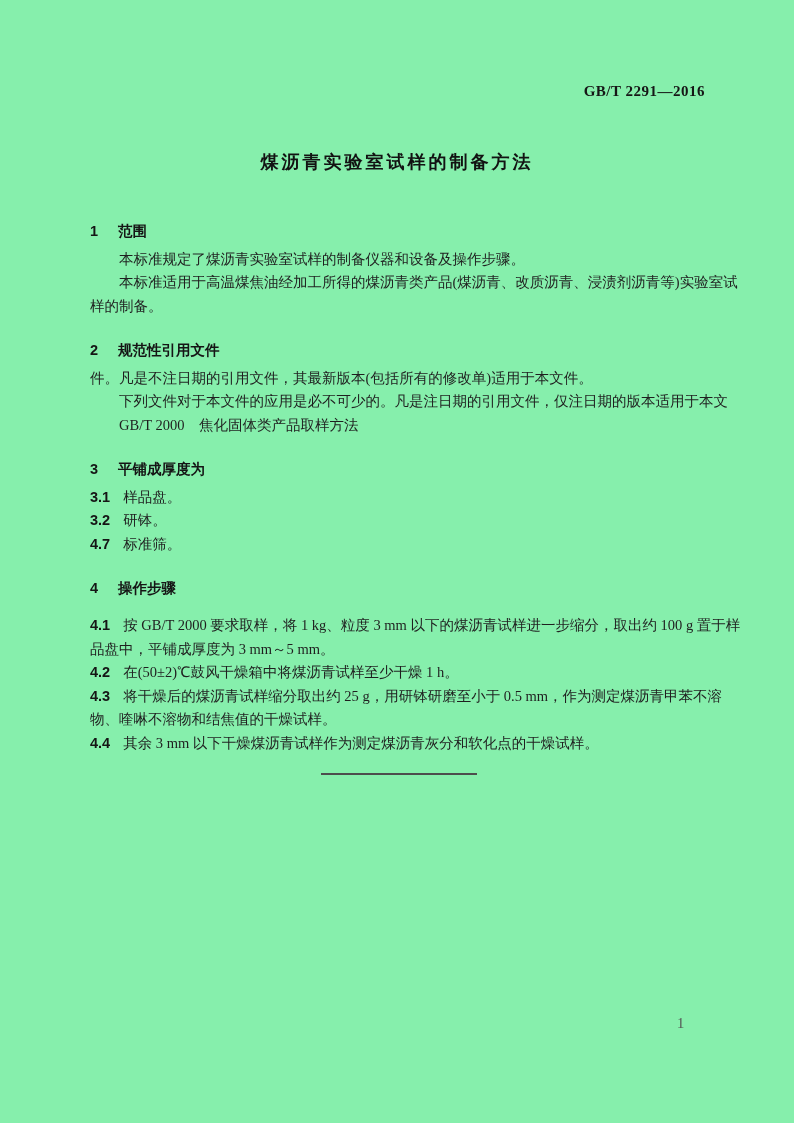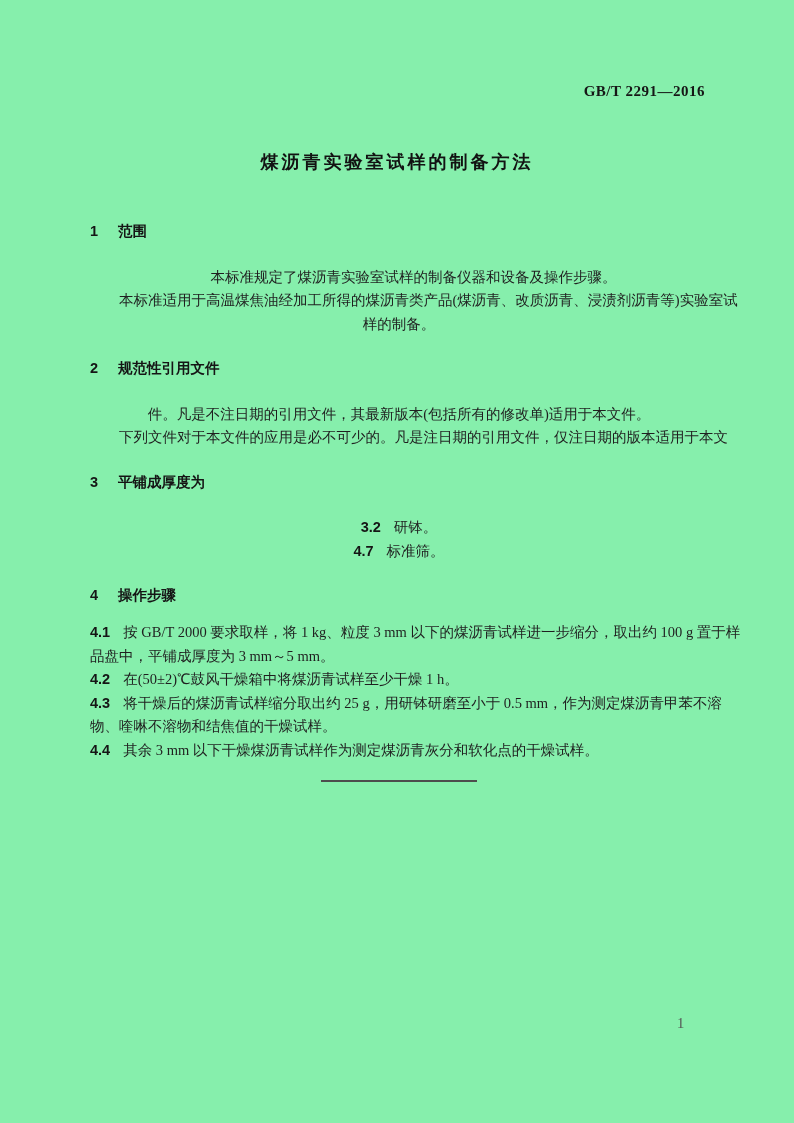--- a/index.html
+++ b/index.html
@@ -45,21 +45,21 @@
     line-height: 23.5px;
   }
   .sec-heading {
     font-family: "Liberation Sans", sans-serif;
     font-weight: bold;
     font-size: 14.5px;
     color: #151515;
     white-space: nowrap;
   }
   .sec-num { display: inline-block; margin-right: 20px; }
-  .mt-sec { margin-top: 22px; text-align: center; }   
+  .mt-sec { margin-top: 4px; }   
   .mt-head { margin-top: 21px; } 
   .line { white-space: nowrap; }
   .indent { padding-left: 29px; }
   .clause-num {
     display: inline-block;
     margin-right: 13px;
     font-family: "Liberation Sans", sans-serif;
     font-weight: bold;
     color: #151515;
   }
@@ -96,26 +96,28 @@
       <div class="line indent">本标准适用于高温煤焦油经加工所得的煤沥青类产品(煤沥青、改质沥青、浸渍剂沥青等)实验室试</div>
       <div class="line">样的制备。</div>
     </div>
 
     <div class="sec-heading mt-head">
       <span class="sec-num">2</span><span>规范性引用文件</span>
     </div>
     <div class="mt-sec">
       <div class="line">件。凡是不注日期的引用文件，其最新版本(包括所有的修改单)适用于本文件。</div>
       <div class="line indent">下列文件对于本文件的应用是必不可少的。凡是注日期的引用文件，仅注日期的版本适用于本文</div>
+      <div class="line indent">GB/T 2000　焦化固体类产品取样方法</div>
     </div>
 
     <div class="sec-heading mt-head">
       <span class="sec-num">3</span><span>平铺成厚度为</span>
     </div>
     <div class="mt-sec">
+      <div class="line"><span class="clause-num">3.1</span><span>样品盘。</span></div>
       <div class="line"><span class="clause-num">3.2</span><span>研钵。</span></div>
       <div class="line"><span class="clause-num">4.7</span><span>标准筛。</span></div>
     </div>
 
     <div class="sec-heading mt-head">
       <span class="sec-num">4</span><span>操作步骤</span>
     </div>
     <div style="margin-top: 13.5px;">
       <div class="line"><span class="clause-num">4.1</span><span>按 GB/T 2000 要求取样，将 1 kg、粒度 3 mm 以下的煤沥青试样进一步缩分，取出约 100 g 置于样</span></div>
       <div class="line">品盘中，平铺成厚度为 3 mm～5 mm。</div>

